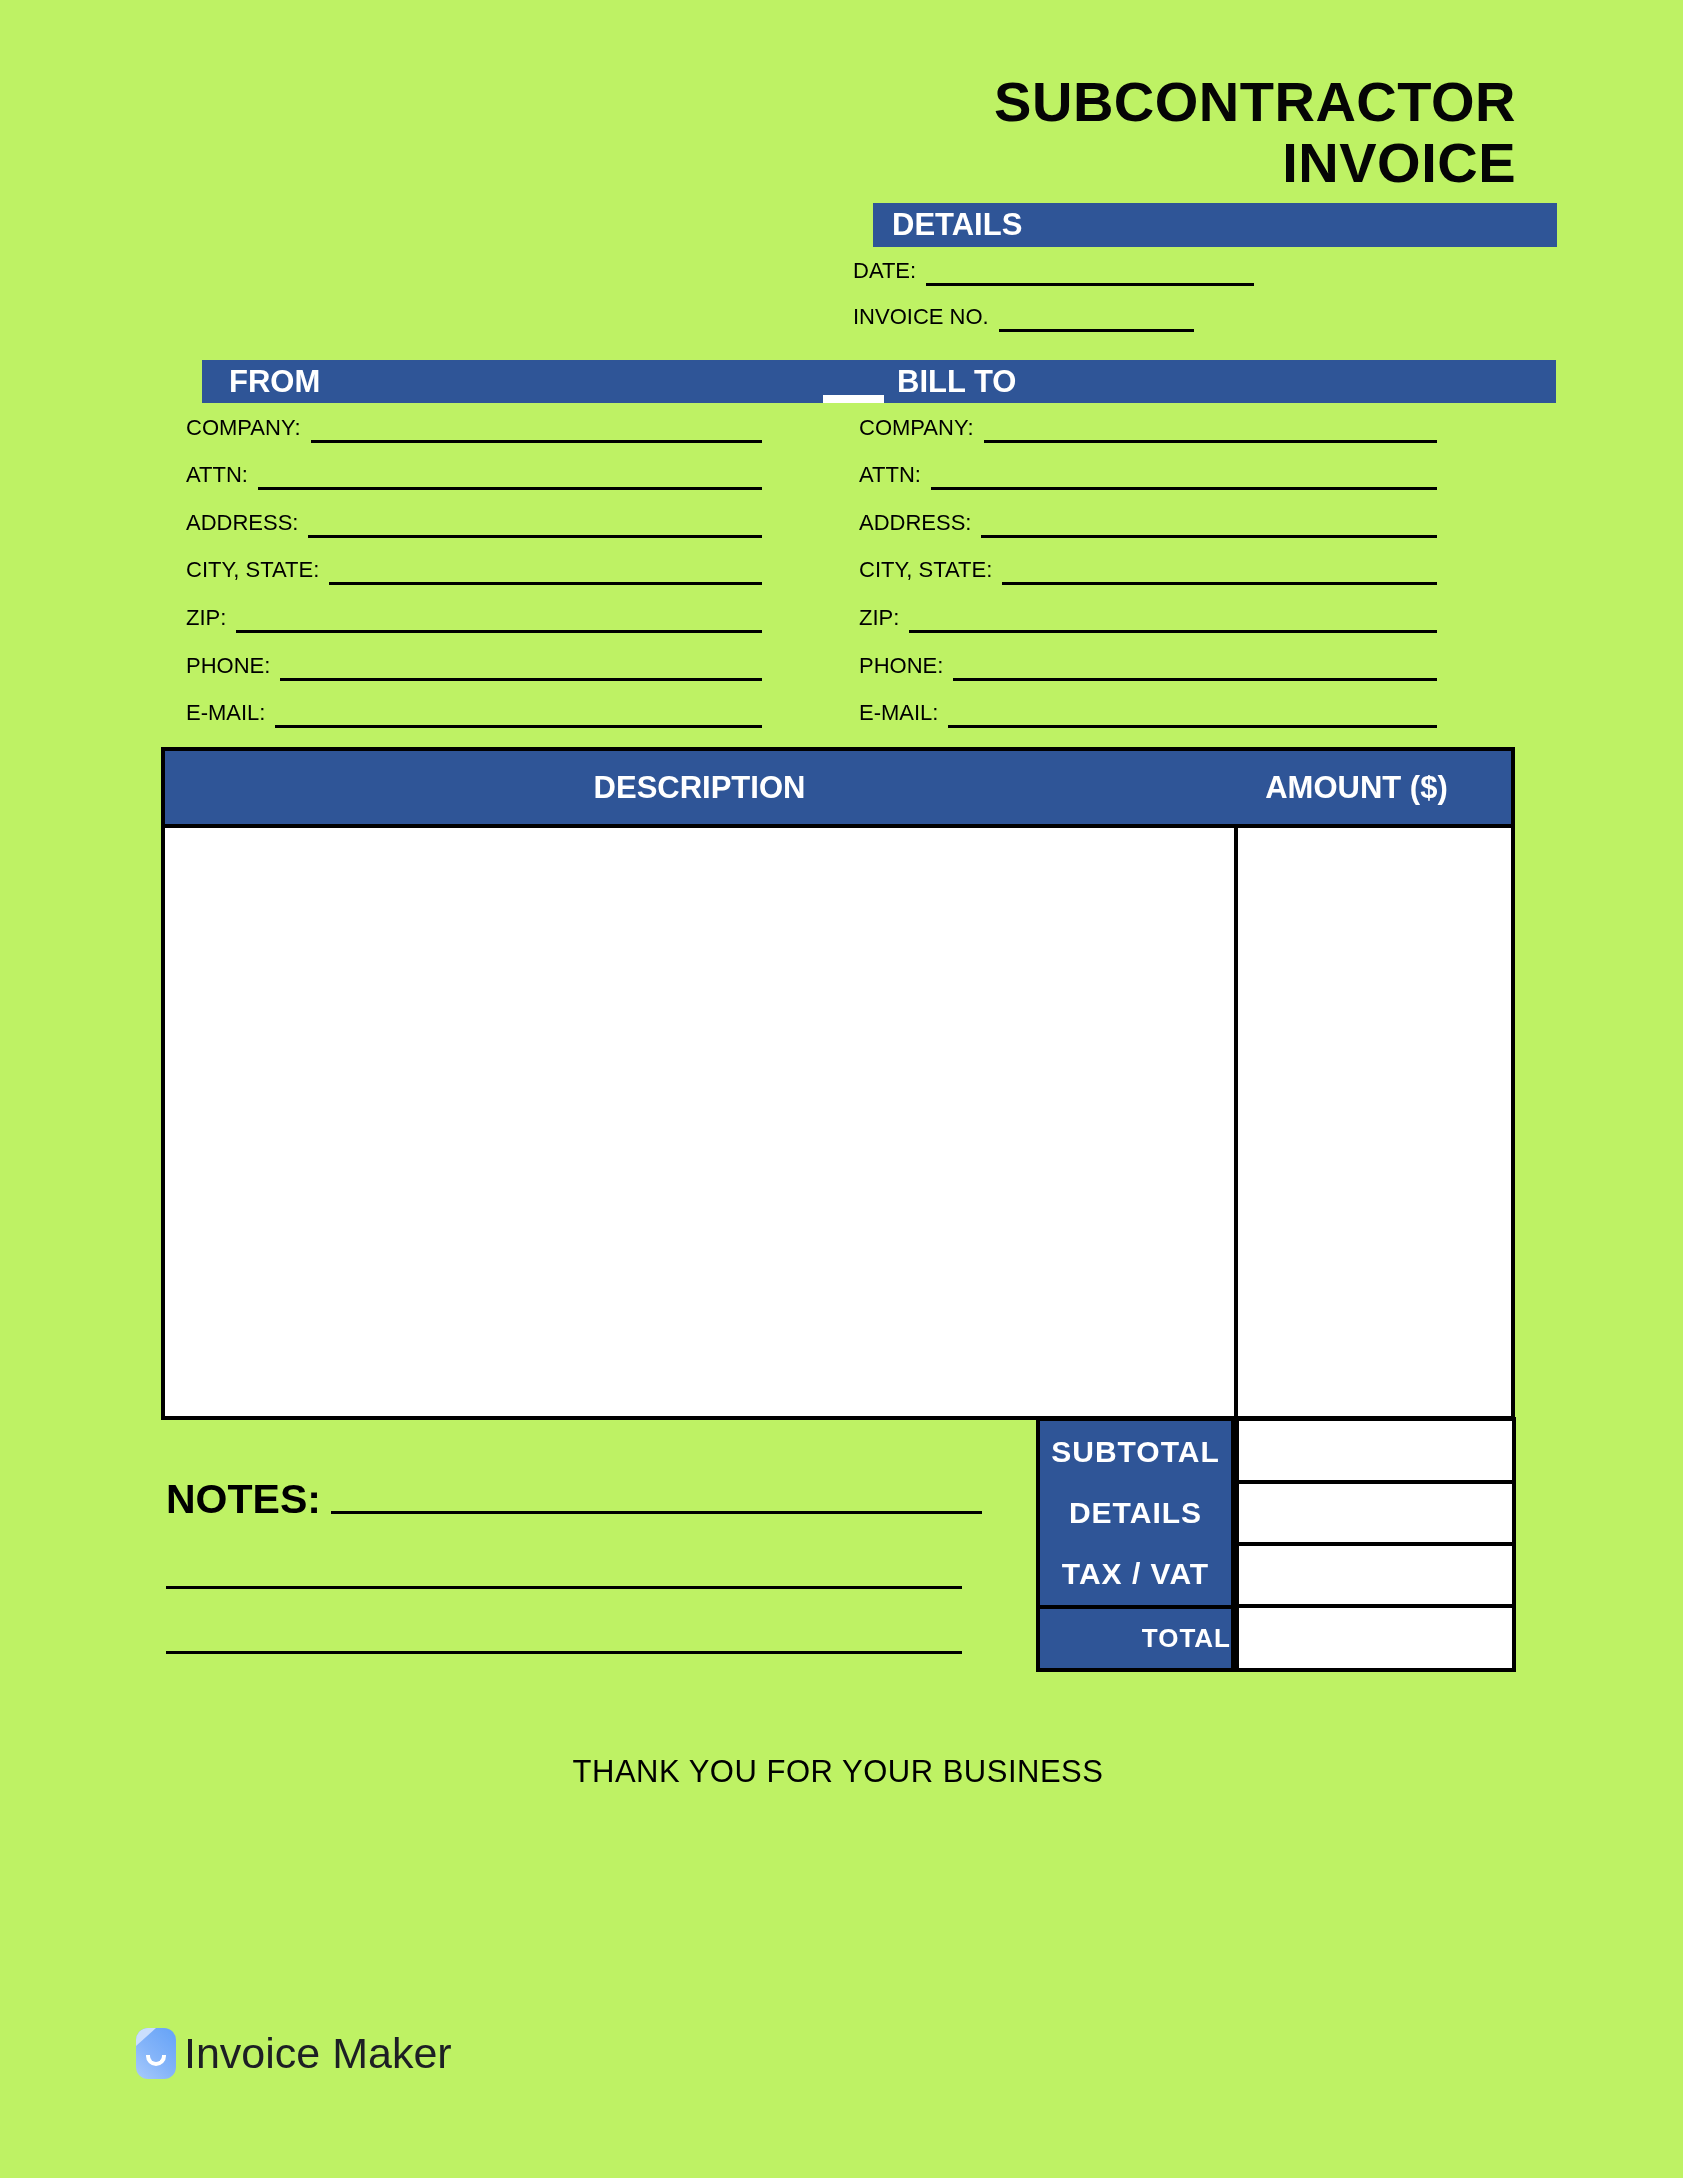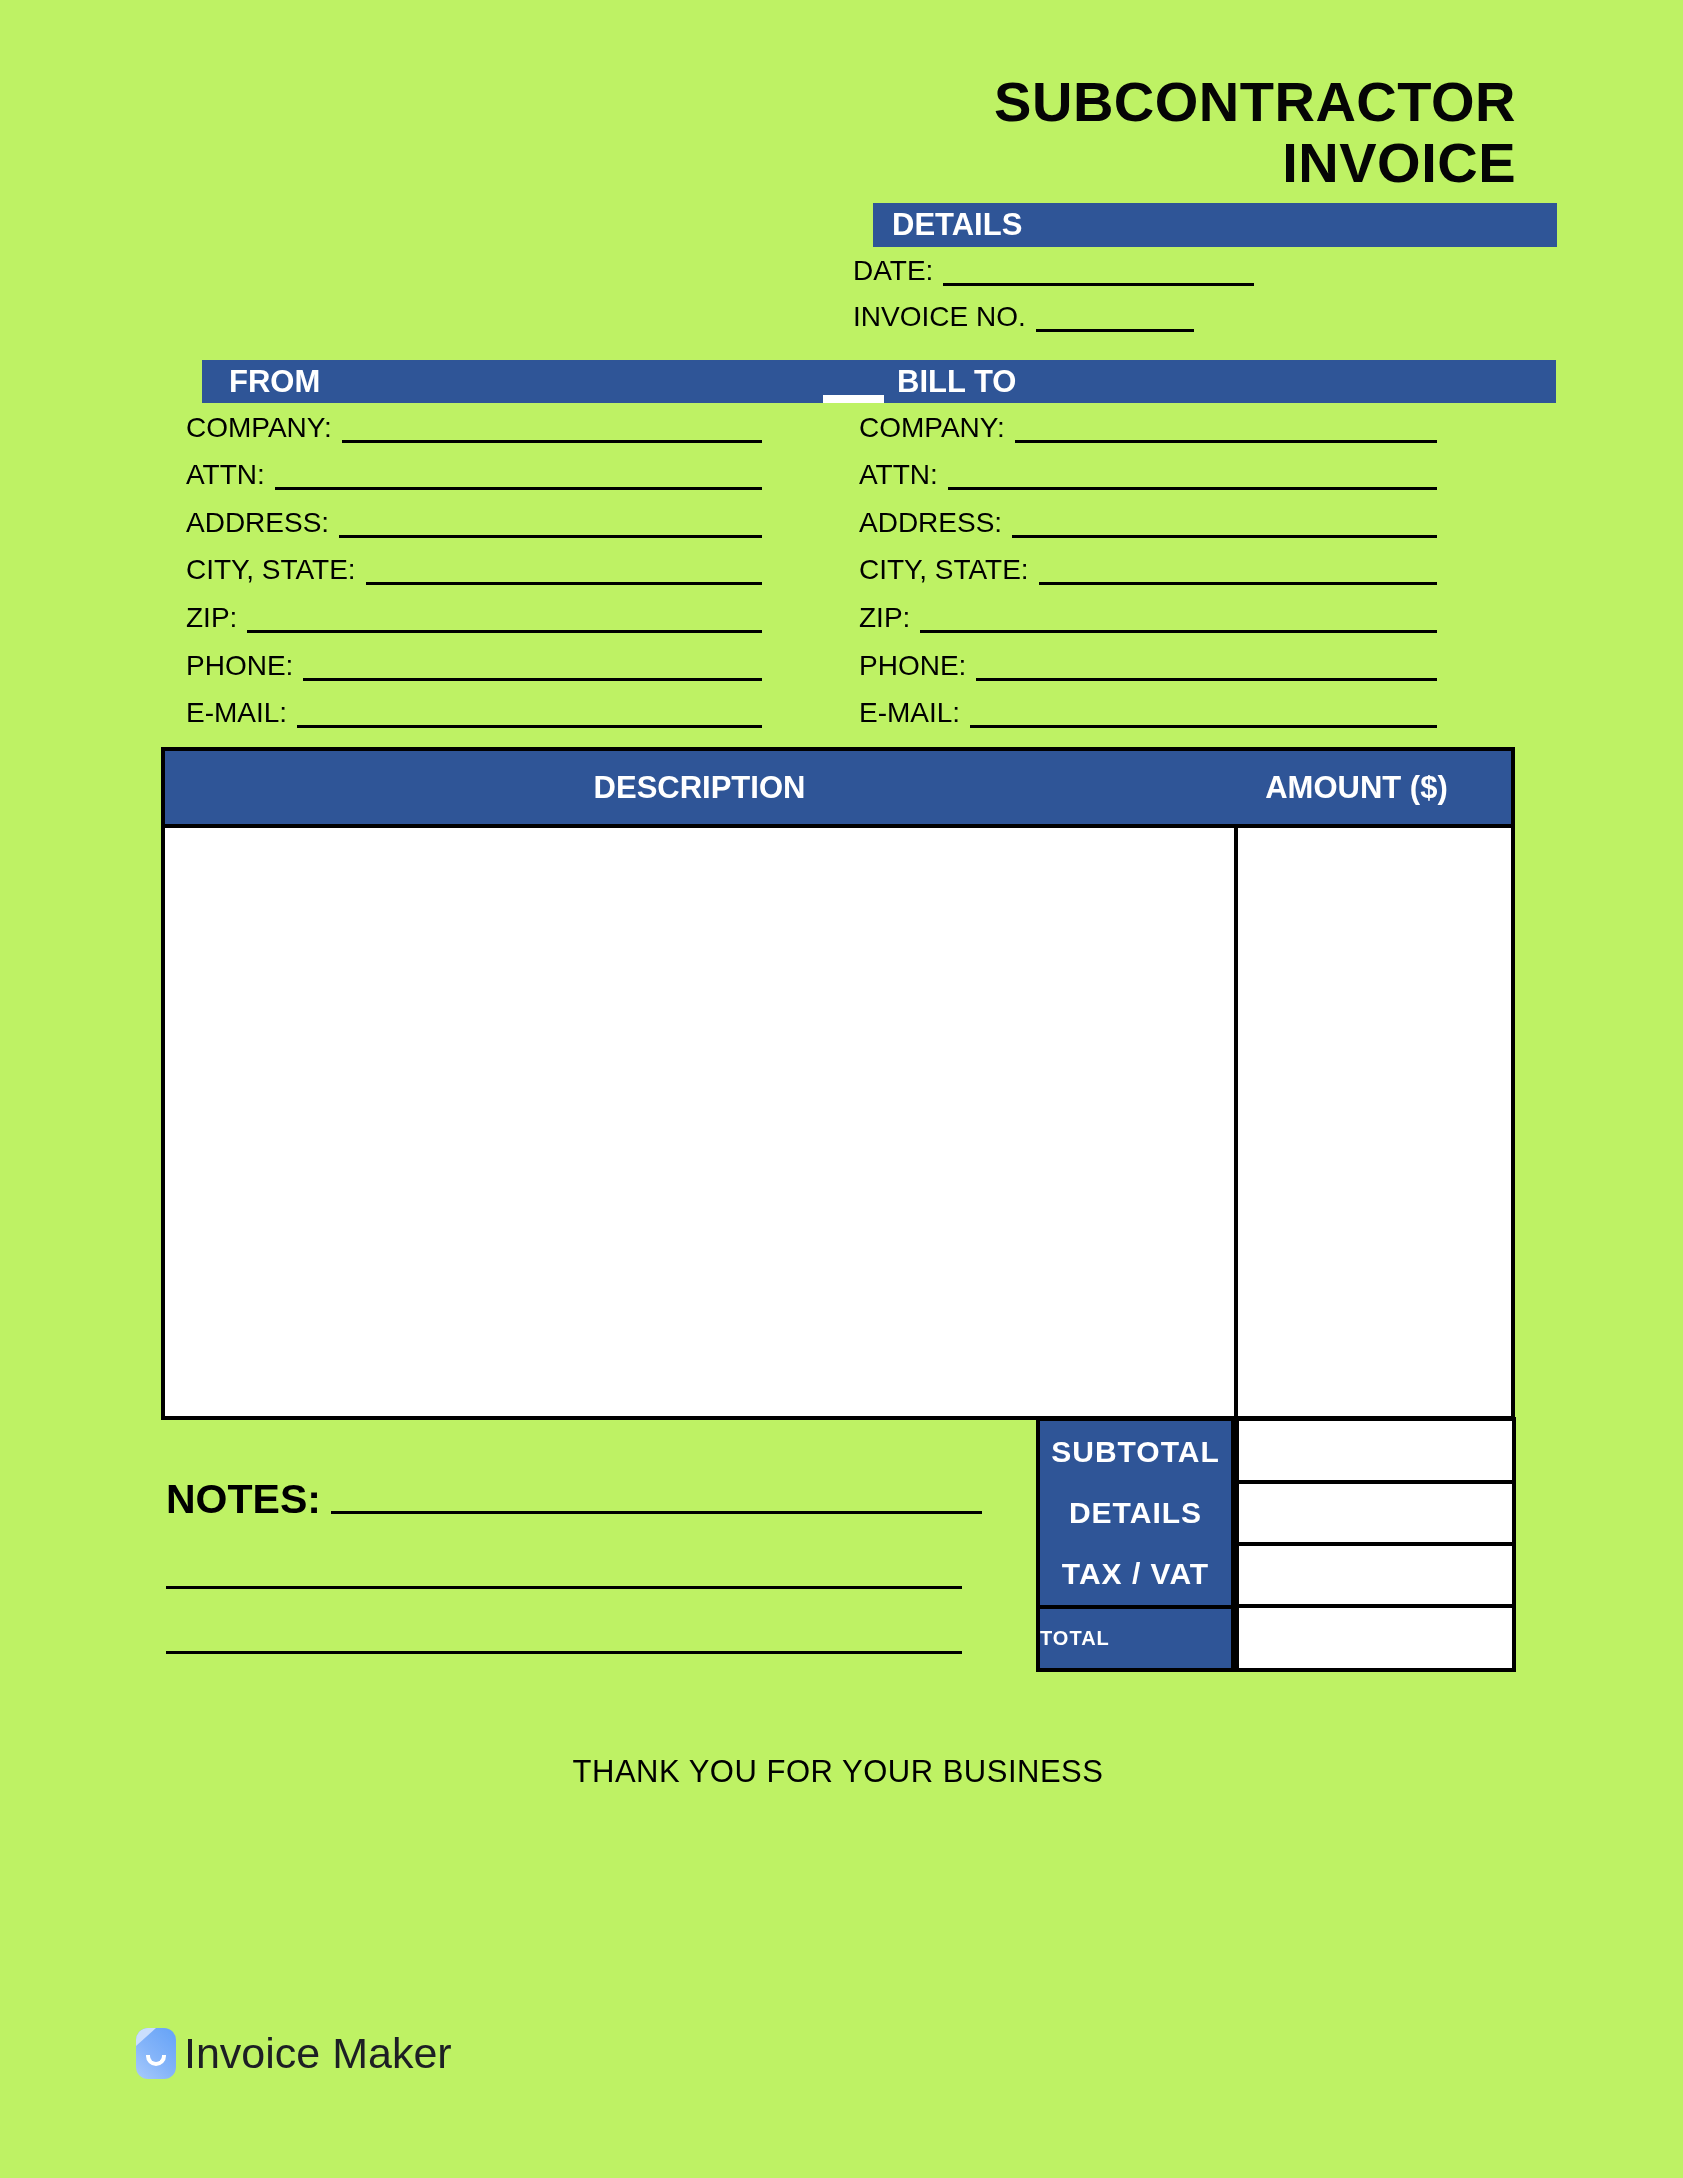--- a/index.html
+++ b/index.html
@@ -42,21 +42,21 @@
   .bar-fromto .from-label { position: absolute; left: 27px; top: 0; line-height: 43px; }
   .bar-fromto .billto-label { position: absolute; left: 695px; top: 0; line-height: 43px; }
   .bar-notch { position: absolute; left: 621px; top: 35px; width: 61px; height: 8px; background: #ffffff; }
 
   
   .field-row {
     position: absolute;
     height: 40px;
     display: flex;
     align-items: flex-end;
-    font-size: 28px;
+    font-size: 22px;
     white-space: nowrap;
   }
   .field-row .lbl { line-height: 36px; }
   .field-row .line {
     flex: 1;
     margin-left: 10px;
     margin-bottom: 3px;
     border-bottom: 3px solid #000;
     height: 30px;
   }
@@ -107,25 +107,25 @@
     letter-spacing: 1px;
   }
   .totals-labels-total {
     position: absolute;
     left: 1036px; top: 1609px;
     width: 199px; height: 63px;
     background: #2F5597;
     border: 4px solid #000;
     border-top: none;
     display: flex;
-    justify-content: flex-start;
+    justify-content: flex-end;
     align-items: center;
     color: #fff;
     font-weight: bold;
-    font-size: 20px;
+    font-size: 26px;
     letter-spacing: 1px;
   }
   .totals-values {
     position: absolute;
     left: 1235px; top: 1417px;
     width: 281px; height: 255px;
     border: 4px solid #000;
     background: #fff;
     display: grid;
     grid-template-rows: 63px 62px 62px 59px;

